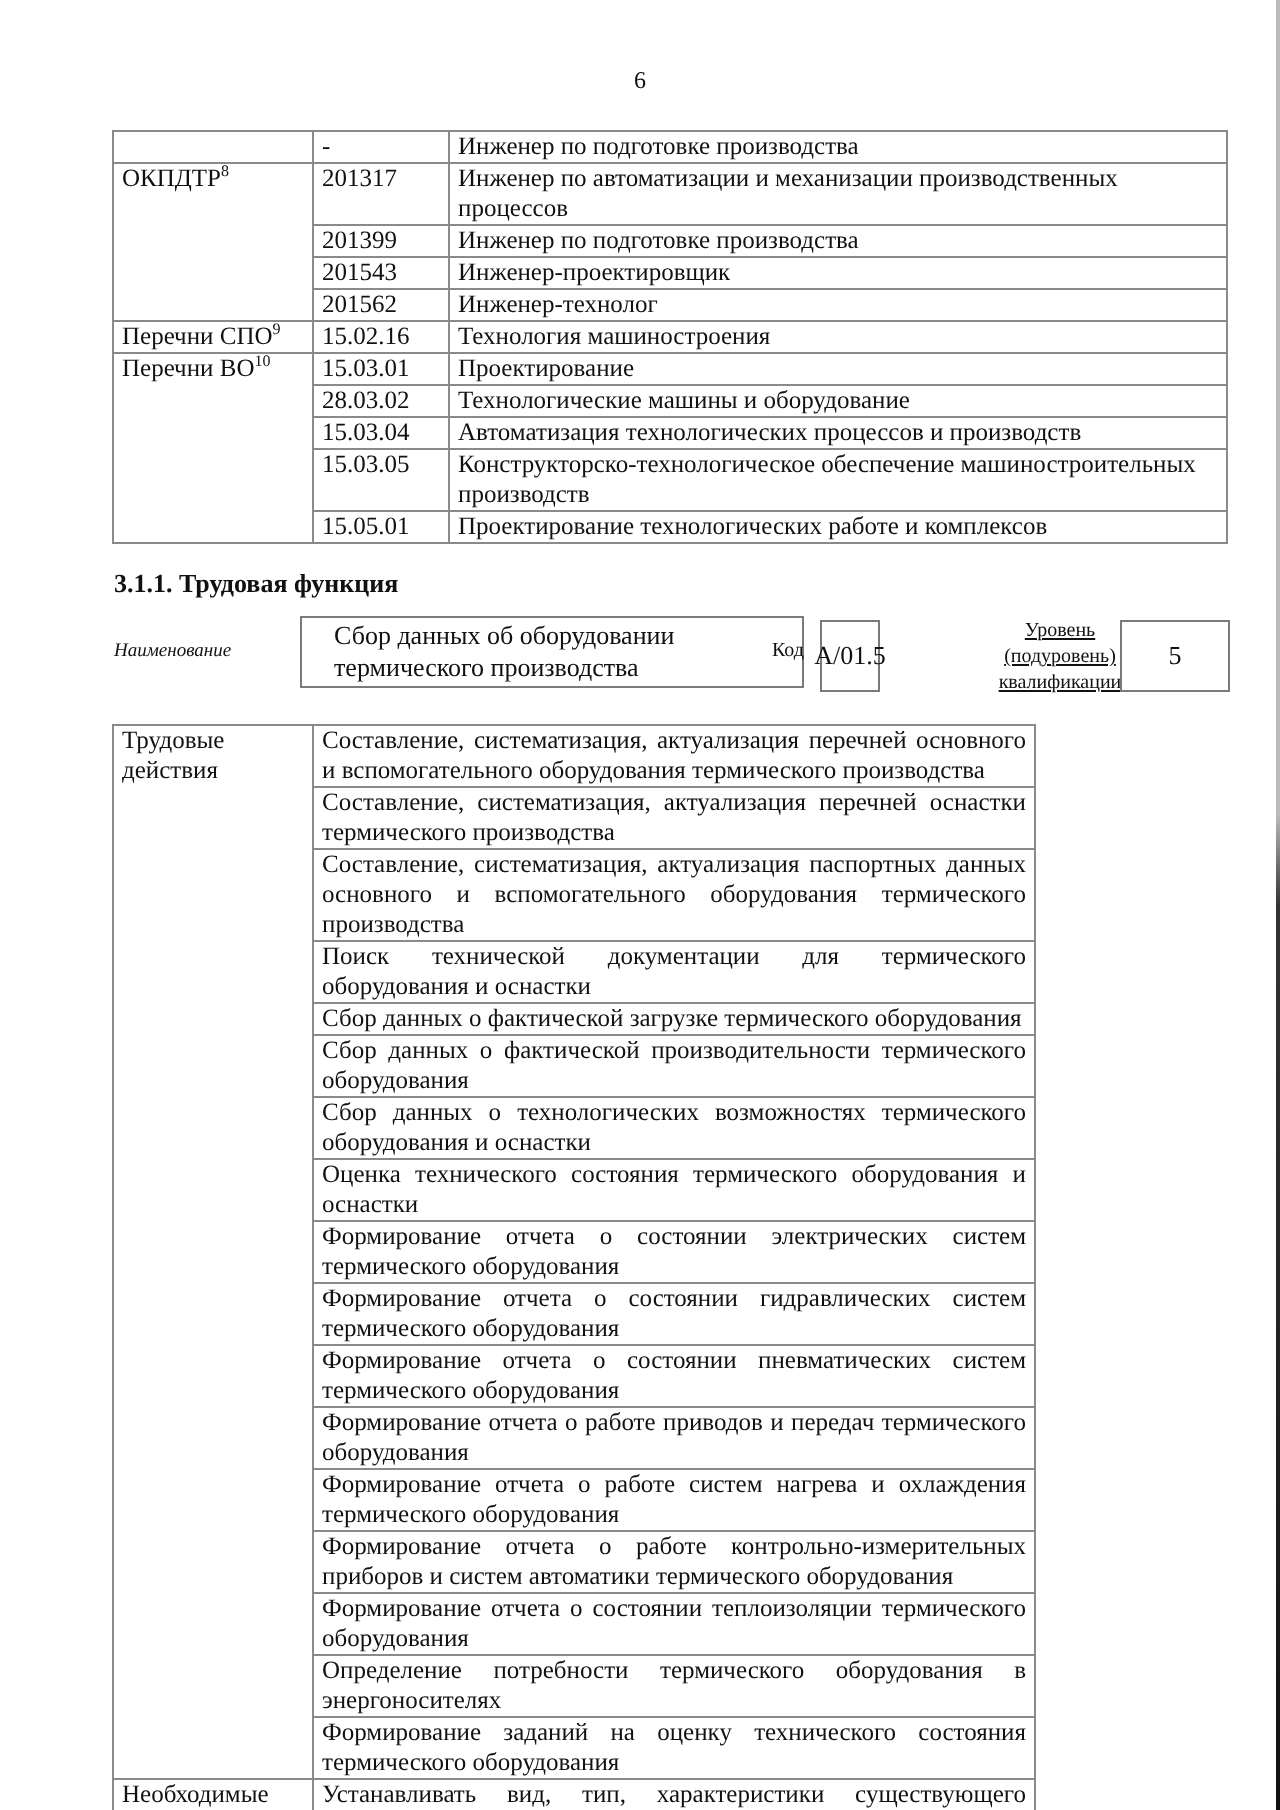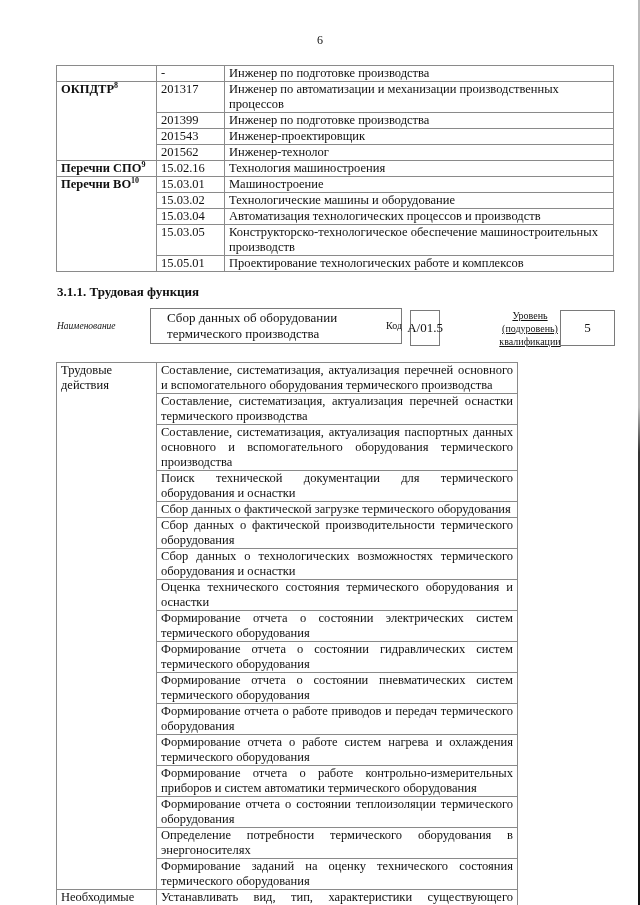--- a/index.html
+++ b/index.html
@@ -16,21 +16,21 @@
     position: absolute; top: 0; right: 0; width: 2px; height: 905px;
     background: linear-gradient(to bottom, #bbb 0%, #bbb 45%, #333 50%, #111 100%);
   }
   table { border-collapse: collapse; position: absolute; }
   td {
     border: 1px solid #8a8a8a; padding: 0 4px; vertical-align: top;
     font-size: 12.5px; line-height: 15px;
   }
   
   #related-table { top: 65px; left: 56px; width: 558px; }
-  #related-table td.c1 { width: 91px; font-weight: bold; }
+  #related-table td.c1 { width: 91px; }
   #related-table td.c2 { width: 59px; }
   #related-table td { height: 15px; }
   sup { font-size: 8px; line-height: 0; vertical-align: super; }
 
   .section-title {
     position: absolute; top: 284px; left: 57px; font-size: 13px; font-weight: bold;
   }
   .name-label { position: absolute; top: 321px; left: 57px; font-size: 9.5px; font-style: italic; }
   .name-box {
     position: absolute; top: 308px; left: 150px; width: 218px; height: 32px;
@@ -88,24 +88,24 @@
         <td>Инженер-технолог</td>
       </tr>
       <tr>
         <td class="c1" rowspan="1"><span>Перечни СПО</span><sup>9</sup></td>
         <td class="c2">15.02.16</td>
         <td>Технология машиностроения</td>
       </tr>
       <tr>
         <td class="c1" rowspan="5"><span>Перечни ВО</span><sup>10</sup></td>
         <td class="c2">15.03.01</td>
-        <td>Машиностроение</td>
+        <td>Проектирование</td>
       </tr>
       <tr>
-        <td class="c2">15.03.02</td>
+        <td class="c2">28.03.02</td>
         <td>Технологические машины и оборудование</td>
       </tr>
       <tr>
         <td class="c2">15.03.04</td>
         <td>Автоматизация технологических процессов и производств</td>
       </tr>
       <tr>
         <td class="c2">15.03.05</td>
         <td>Конструкторско-технологическое обеспечение машиностроительных производств</td>
       </tr>

